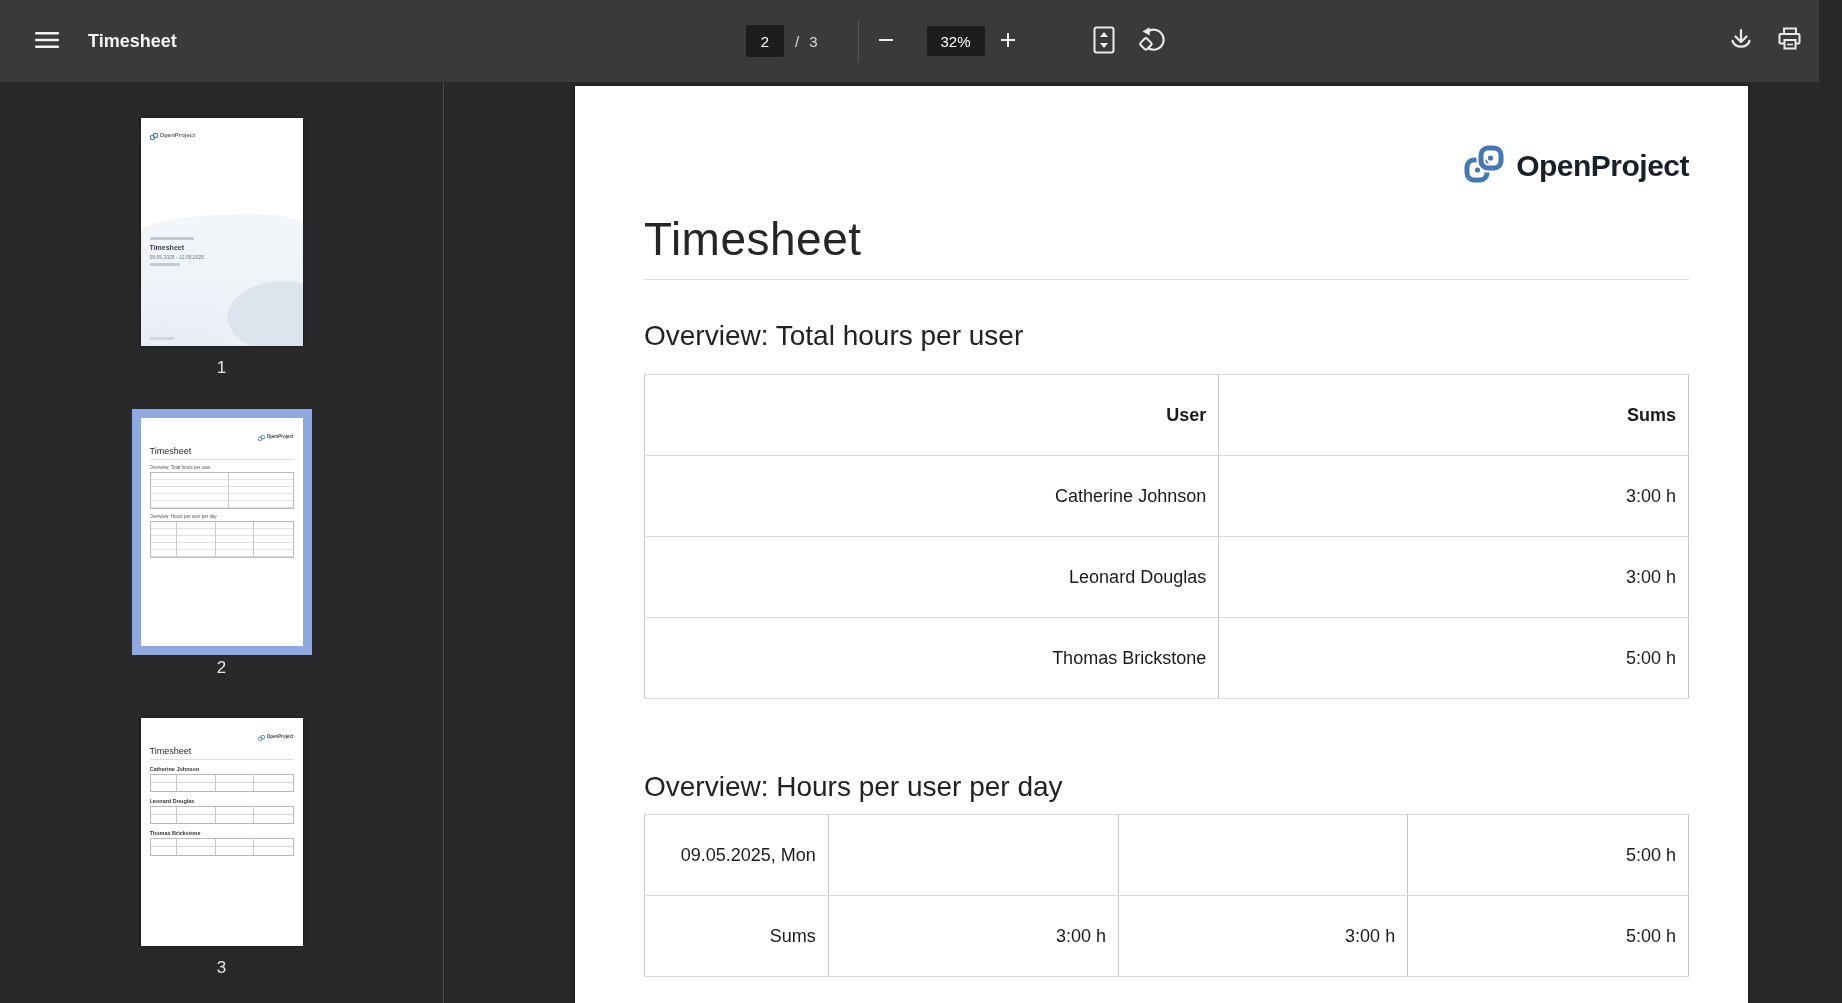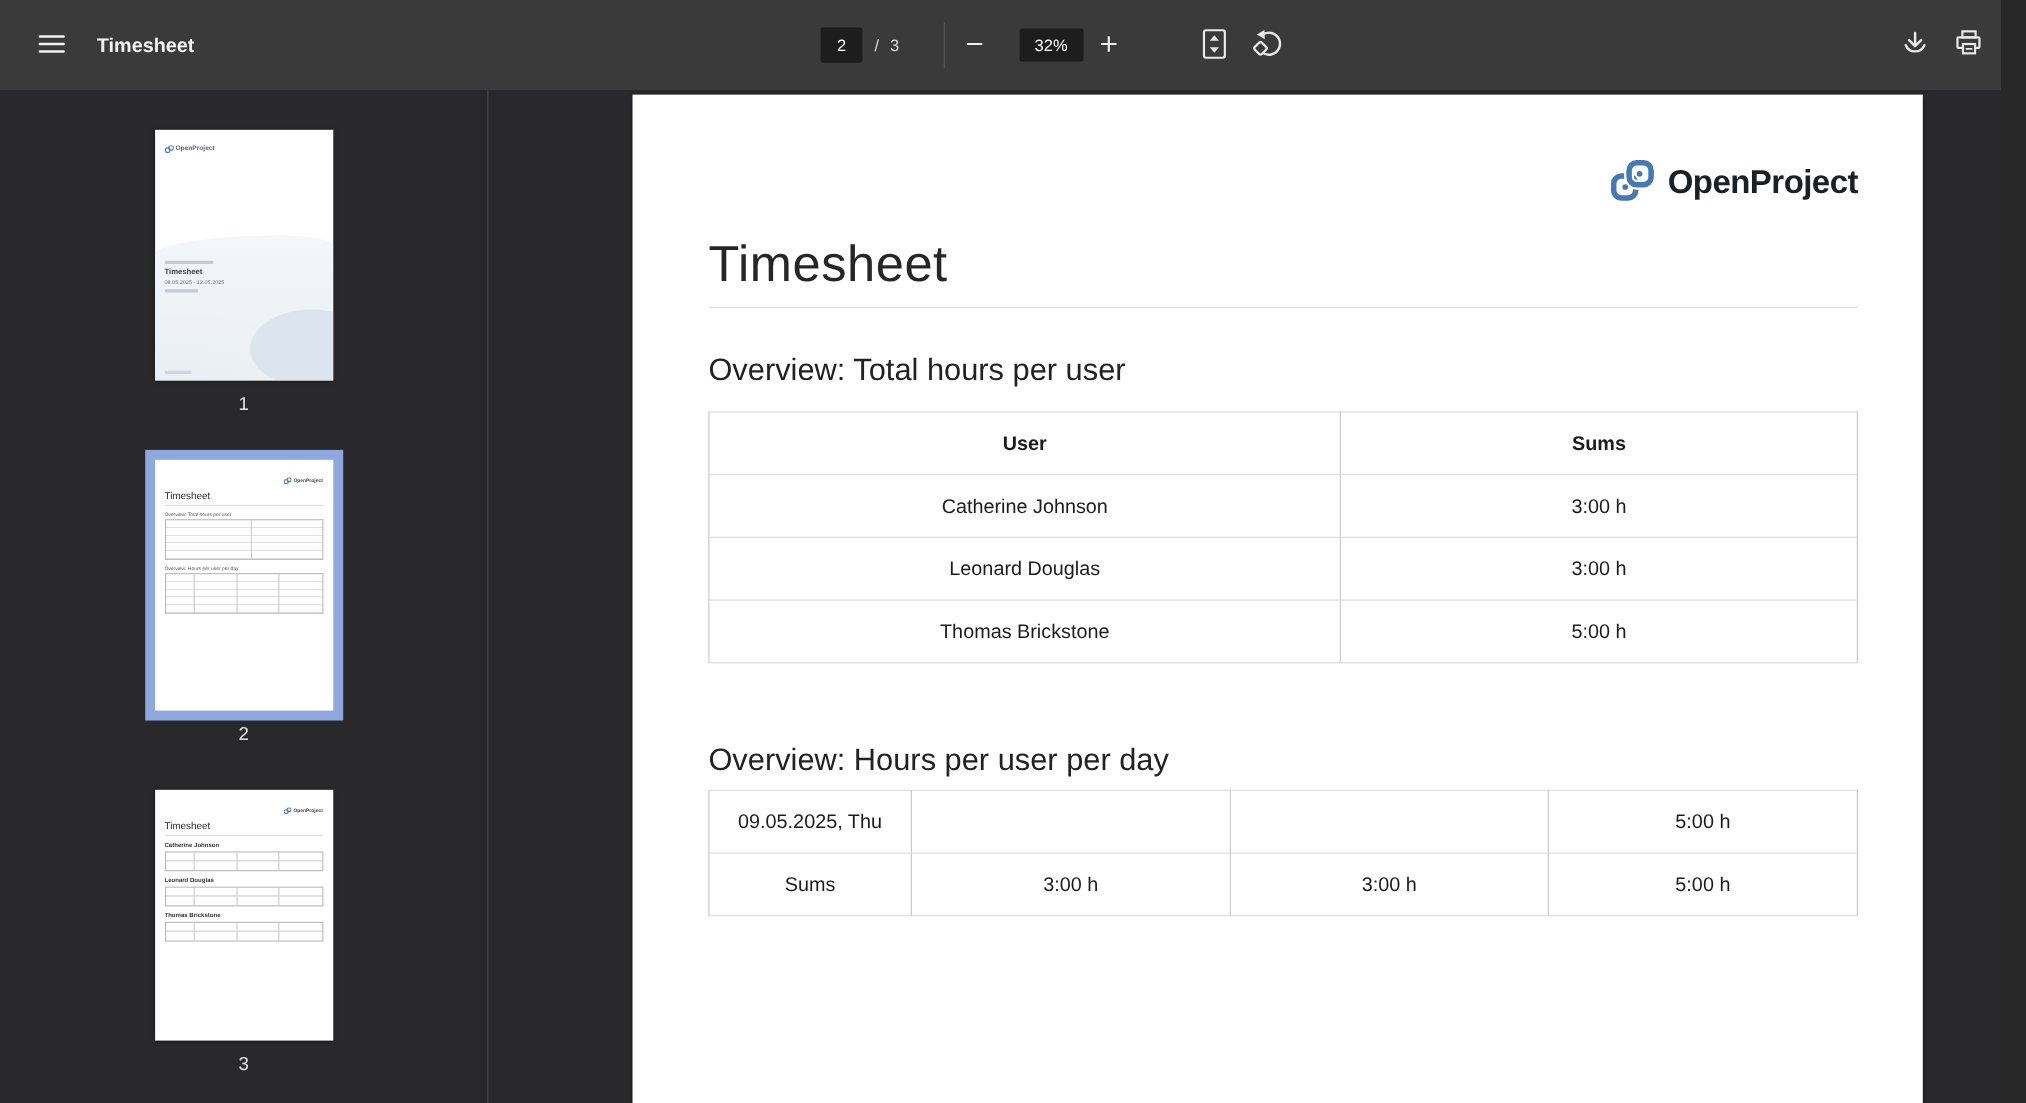--- a/index.html
+++ b/index.html
@@ -109,22 +109,22 @@
   .sec-h { margin:0; font-weight:400; font-size:28px; color:#222; line-height:32px; }
   .sec-h.first { margin-top:40px; }
   .sec-h.second { margin-top:72px; }
   table.doc { border-collapse:collapse; width:100%; font-size:18px; color:#1b1b1b; }
   table.doc.t1 { margin-top:22px; }
   table.doc.t2 { margin-top:11px; }
   table.doc, table.doc th, table.doc td { border:1px solid #c6c6c6; }
   table.doc { border-color:#a9a9a9; }
   table.doc tr td, table.doc tr th { border-left-color:#c6c6c6; border-right-color:#c6c6c6;
       border-top-color:#dadada; border-bottom-color:#dadada; }
-  table.doc th, table.doc td { height:46px; padding:5px 12px; font-weight:400;
-      text-align:center; }
+  table.doc th, table.doc td { height:46px; padding:17px 12px; font-weight:400;
+      text-align:right; }
   table.doc th { font-weight:700; }
   .num { text-align:right; }
   .bold { font-weight:700; }
 </style>
 </head>
 <body>
 
 <div class="app">
 
   <div class="toolbar">
@@ -327,21 +327,21 @@
 
       <table class="doc t2">
         <colgroup>
           <col style="width:17.6%">
             <col style="width:27.8%">
           <col style="width:27.7%">
             <col style="width:26.9%">
         </colgroup>
         <tbody>
         <tr>
-          <td>09.05.2025, Thu</td>
+          <td>09.05.2025, Mon</td>
           <td class="num"></td>
           <td class="num"></td>
           <td class="num">5:00 h</td>
         </tr>
         <tr>
           <td class="bold">Sums</td>
           <td class="num bold">3:00 h</td>
           <td class="num bold">3:00 h</td>
           <td class="num bold">5:00 h</td>
         </tr>

